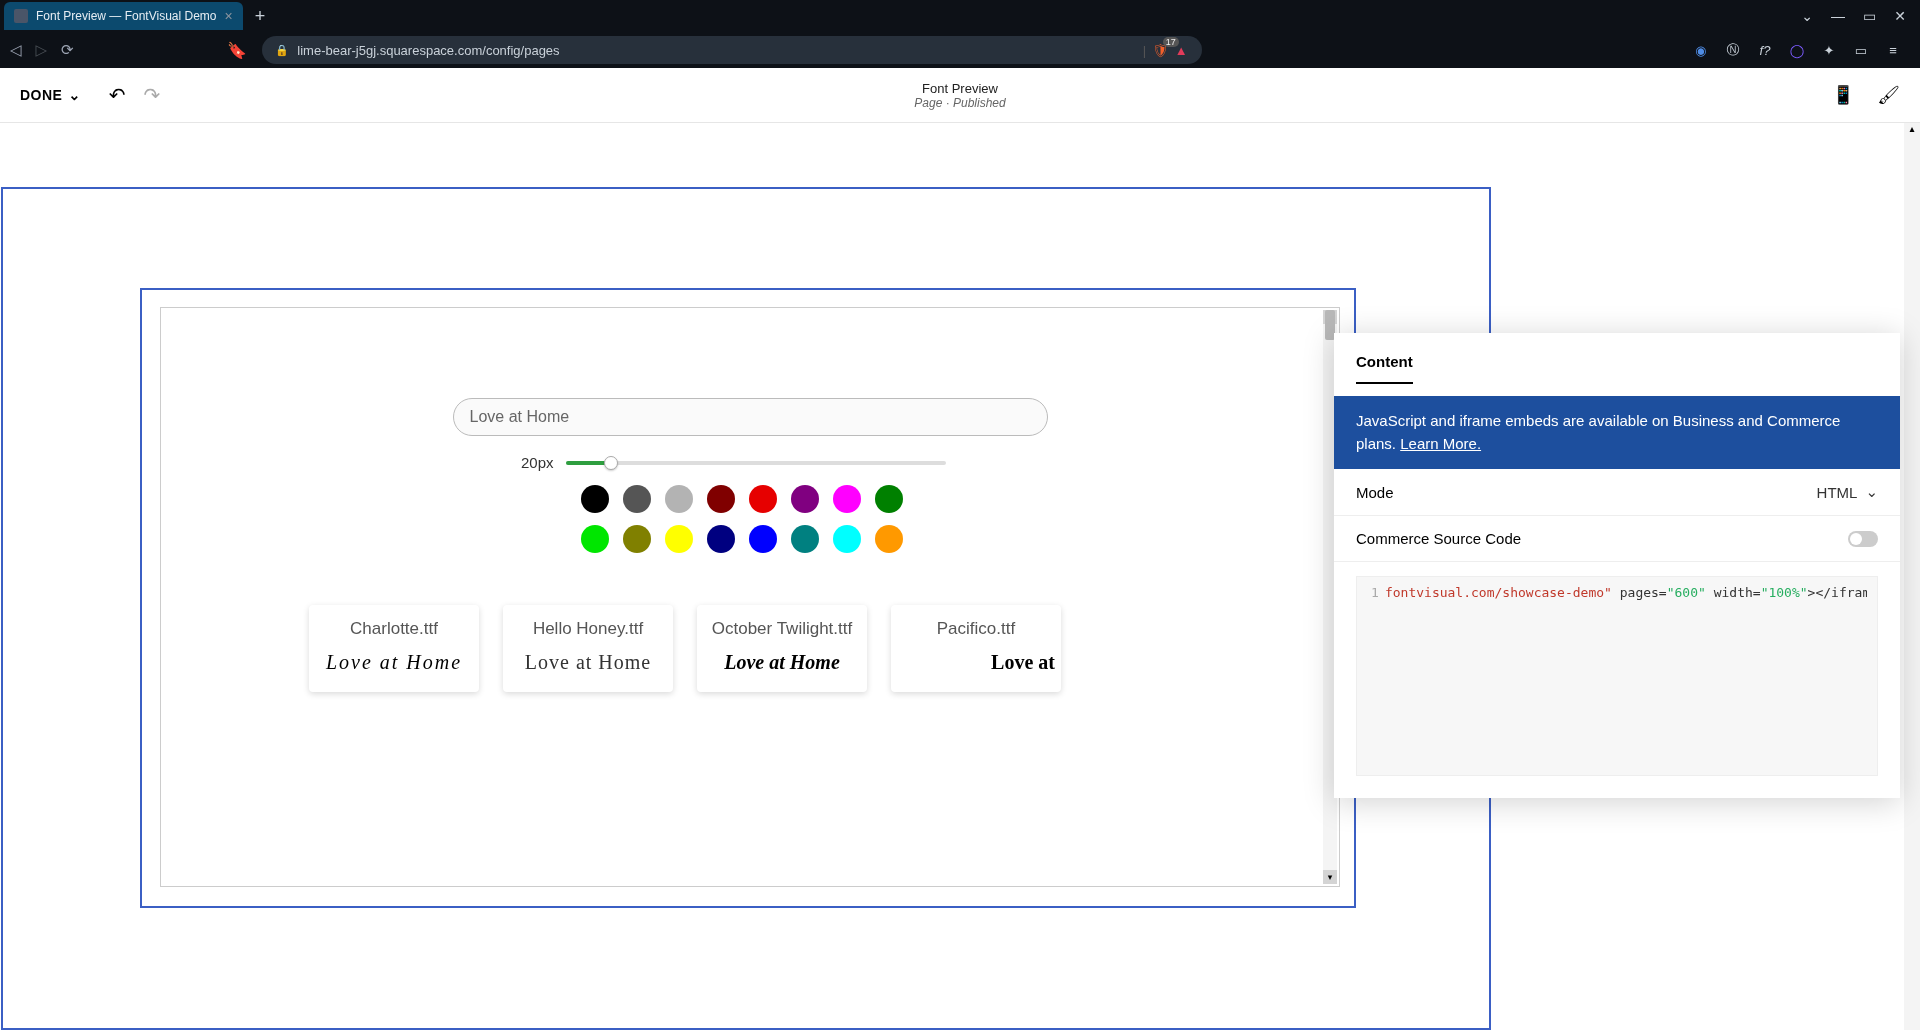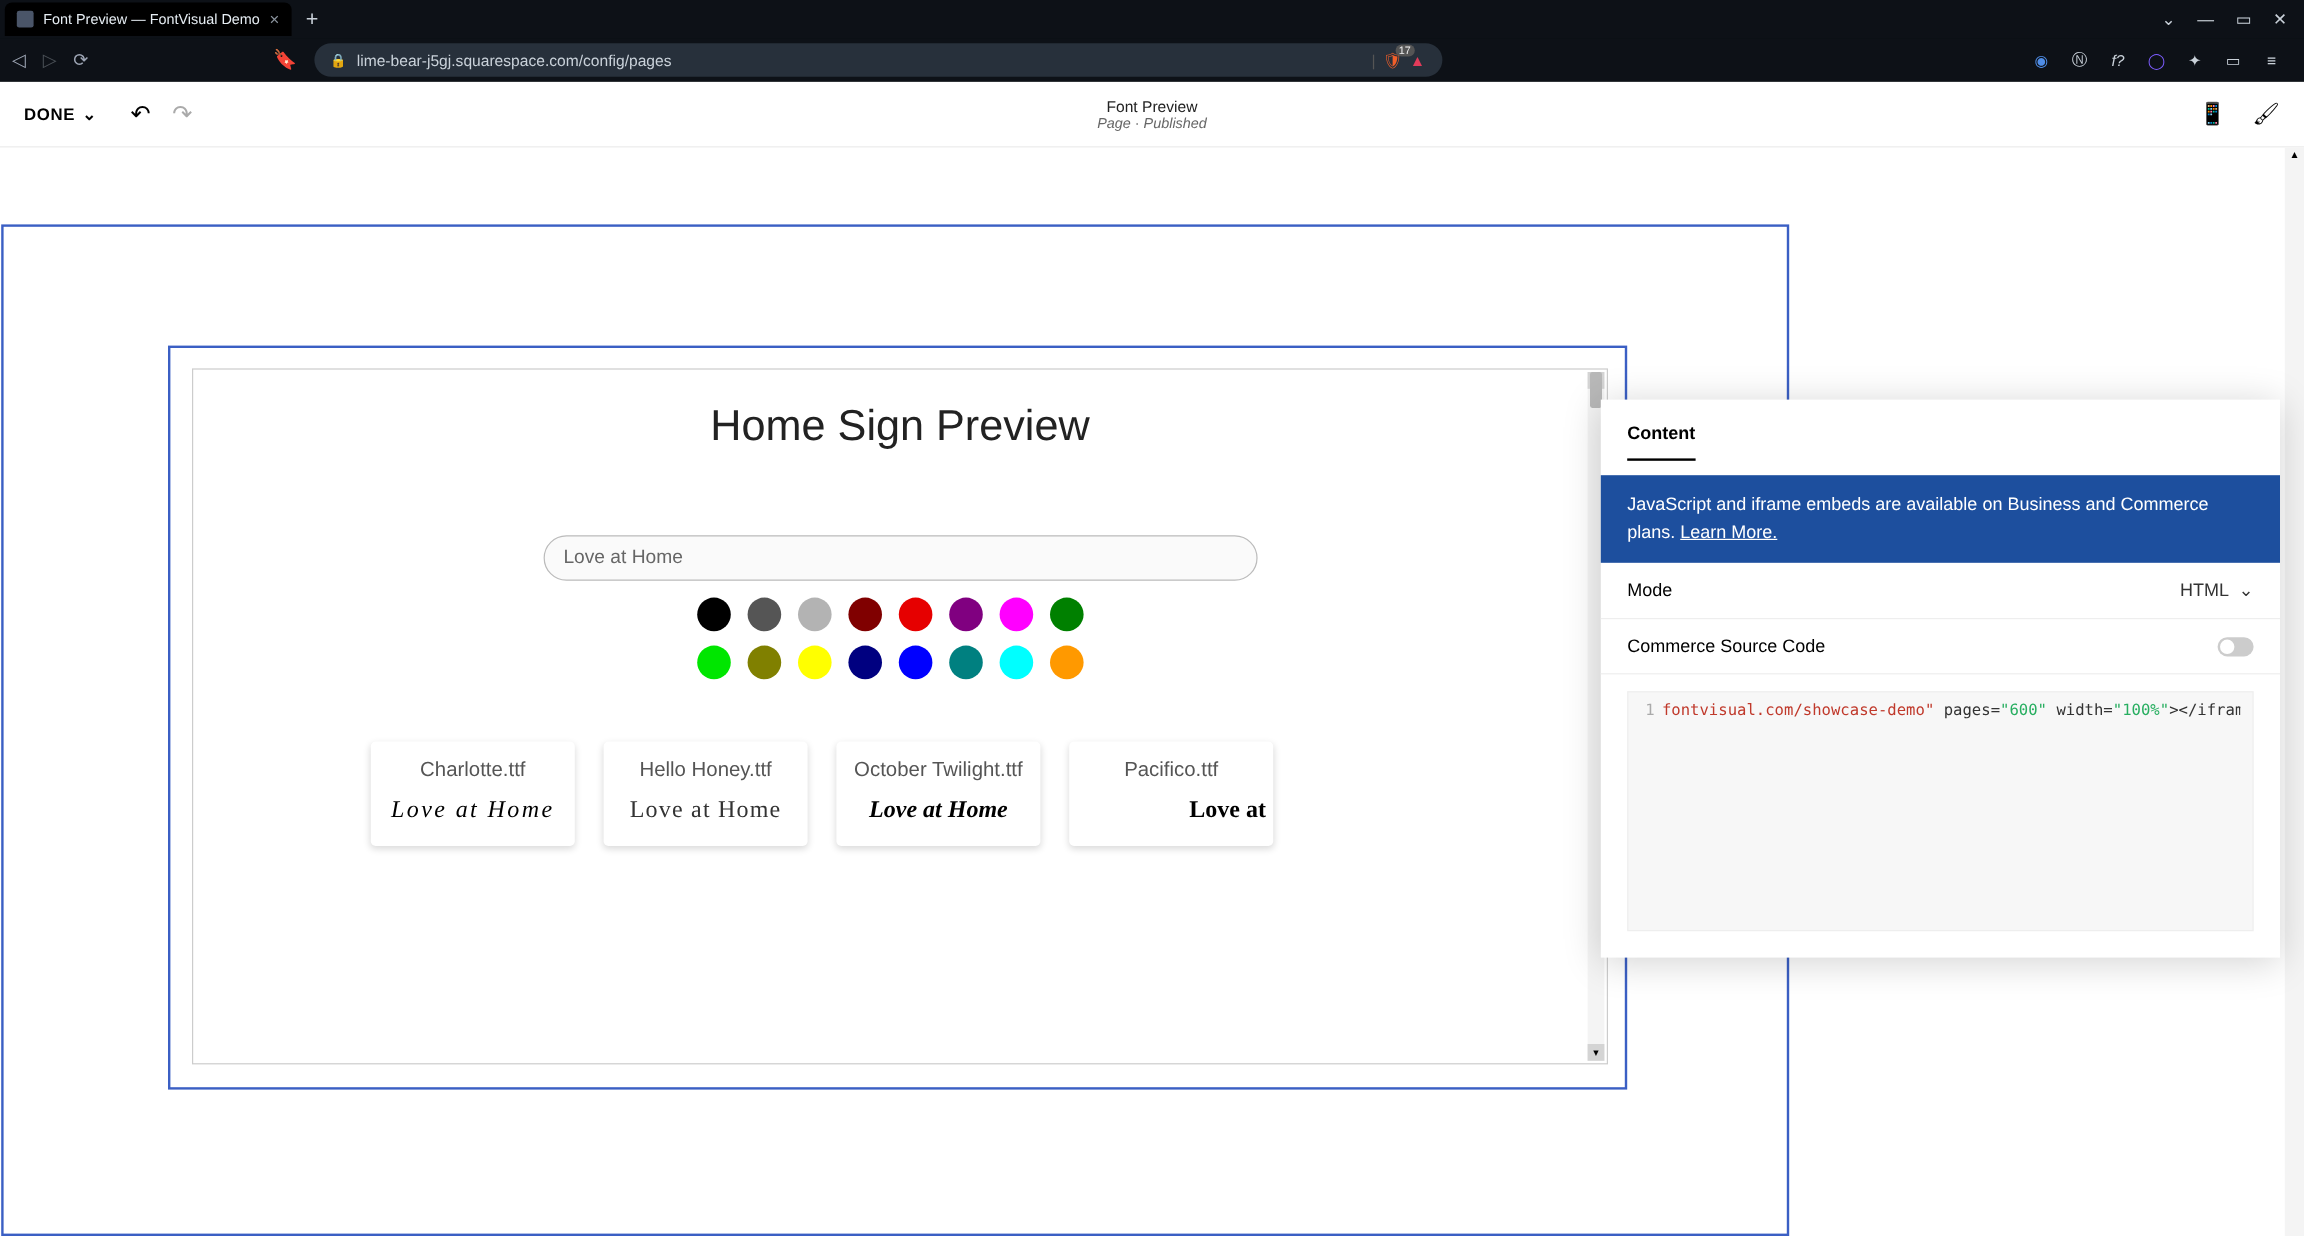--- a/index.html
+++ b/index.html
@@ -18,21 +18,21 @@
   display: flex;
   align-items: center;
   height: 32px;
   background: #0d1117;
   padding-left: 4px;
 }
 .tab {
   display: flex;
   align-items: center;
   gap: 8px;
-  background: #000000;
+  background: #0c4a6e;
   height: 28px;
   padding: 0 10px;
   border-radius: 6px 6px 0 0;
   font-size: 12px;
   color: #e6edf3;
 }
 .tab .favicon {
   width: 14px; height: 14px;
   background: #4a5568;
   border-radius: 2px;
@@ -366,26 +366,32 @@
   <div class="page-outline"></div>
   <div class="preview-frame-outline"></div>
 
   <div class="preview-inner">
     <div class="preview-scrollbar">
       <div class="preview-scroll-up">▴</div>
       <div class="preview-scroll-thumb"></div>
       <div class="preview-scroll-down">▾</div>
     </div>
     <div class="preview-content">
-      <div class="preview-title">Home Sign Preview</div>
 
       <div class="text-input">
         <input type="text" value="Love at Home" style="">
       </div>
 
+      <div class="size-row">
+        <span class="size-label">20px</span>
+        <div class="slider">
+          <div class="slider-fill"></div>
+          <div class="slider-thumb"></div>
+        </div>
+      </div>
 
       <div class="swatches">
         <div class="swatch-row" id="swatch-row-1">
             <div class="swatch" style="background: rgb(0, 0, 0);"></div>
             <div class="swatch" style="background: rgb(85, 85, 85);"></div>
             <div class="swatch" style="background: rgb(179, 179, 179);"></div>
             <div class="swatch" style="background: rgb(128, 0, 0);"></div>
             <div class="swatch" style="background: rgb(230, 0, 0);"></div>
             <div class="swatch" style="background: rgb(128, 0, 128);"></div>
             <div class="swatch" style="background: rgb(255, 0, 255);"></div>

